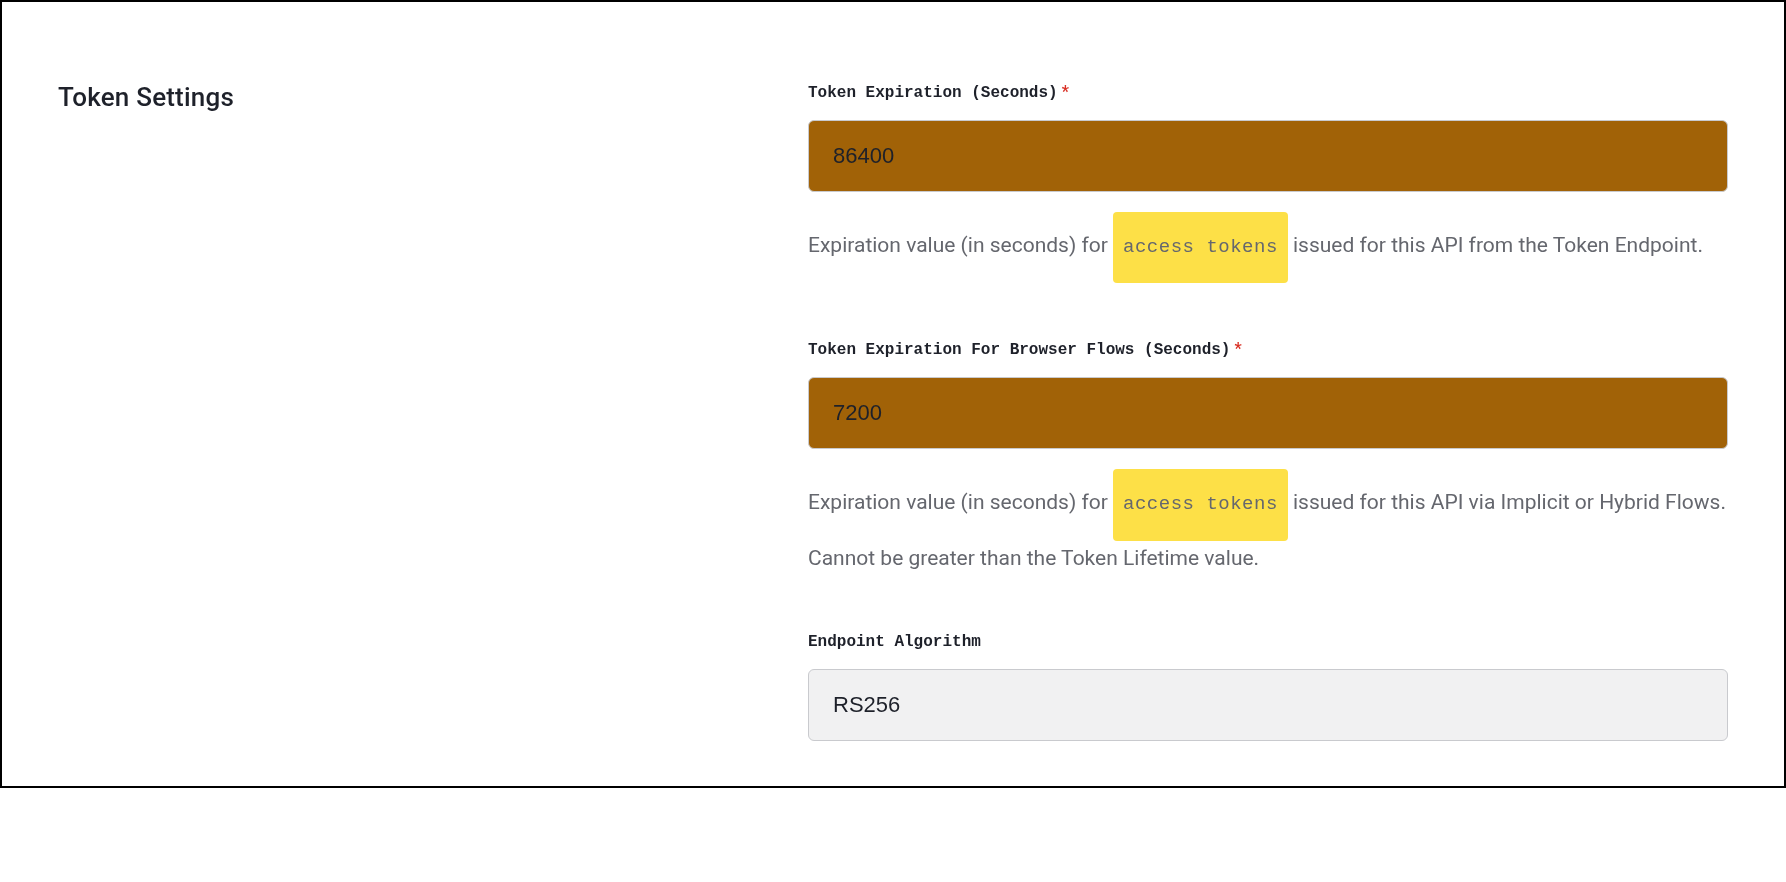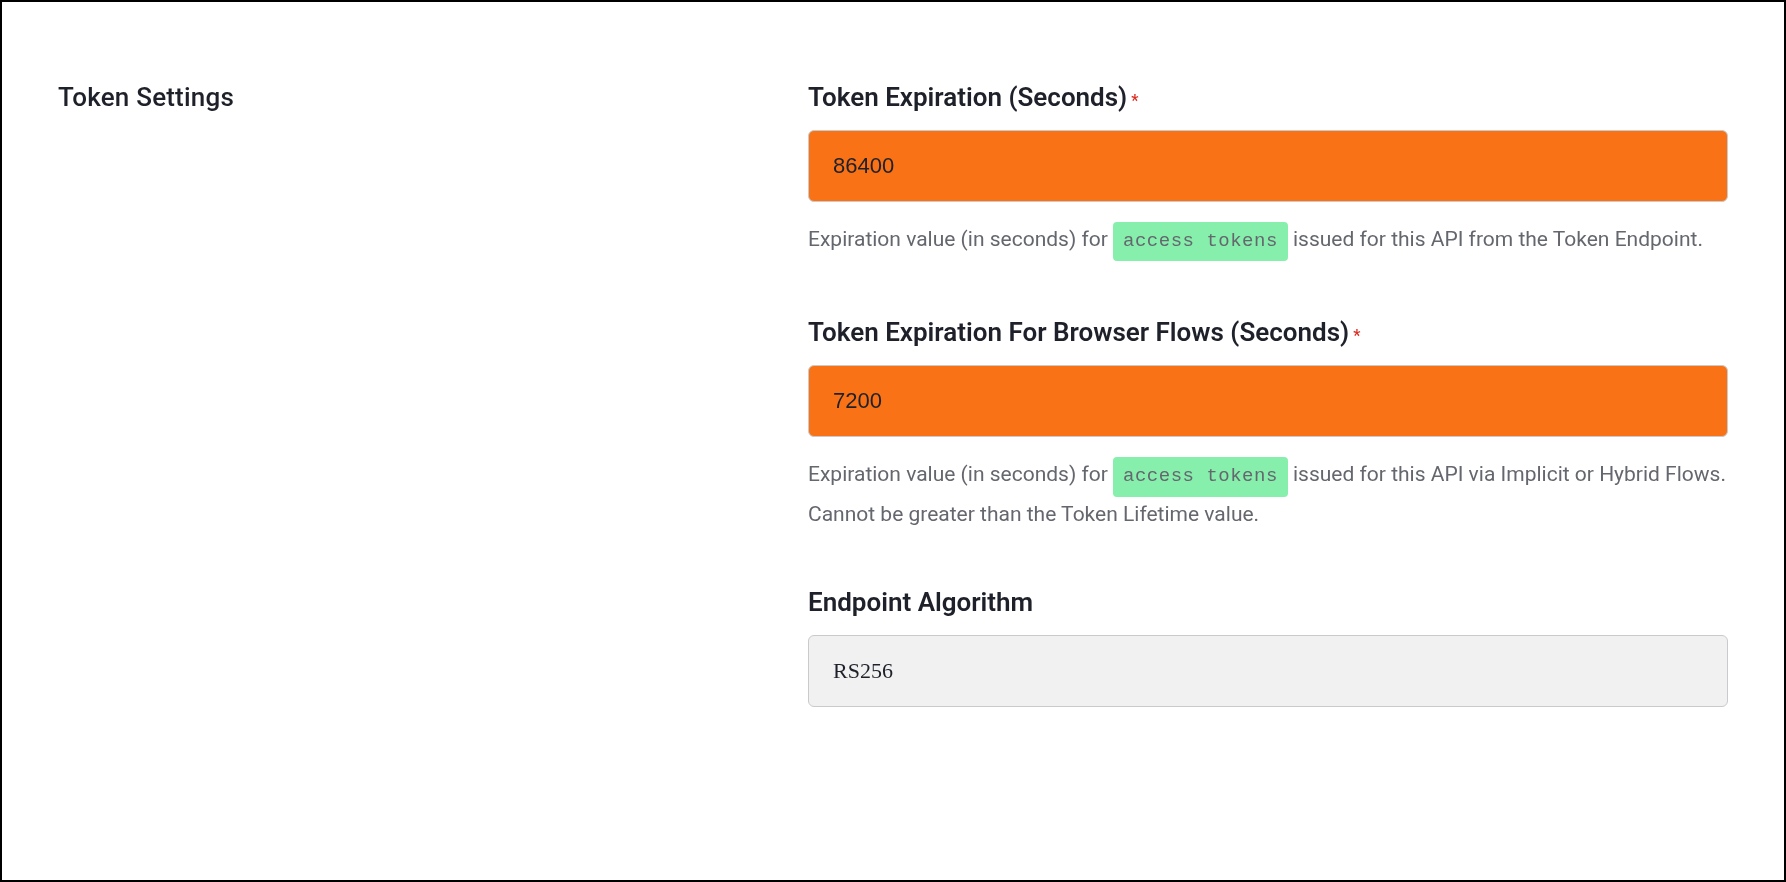--- a/index.html
+++ b/index.html
@@ -4,78 +4,78 @@
   <style>
     * { box-sizing: border-box; margin: 0; padding: 0; }
     body {
       font-family: -apple-system, BlinkMacSystemFont, "Segoe UI", Roboto, Helvetica, Arial, sans-serif;
       background: #fff;
       color: #1e212a;
     }
     .panel {
       border: 2px solid #000;
       width: 1786px;
-      height: 882px;
+      height: 788px;
       padding: 80px 56px 60px 56px;
       display: flex;
     }
     .left-col {
       flex: 0 0 750px;
       padding-right: 40px;
     }
     .right-col {
       flex: 1;
       max-width: 1000px;
     }
     .section-heading {
       font-size: 26px;
       font-weight: 500;
       color: #1e212a;
       letter-spacing: 0.2px;
     }
     .field-group { margin-bottom: 56px; }
     .field-label {
-      font-size: 26px;
+      font-size: 16px;
       font-weight: 600;
       color: #1e212a;
       display: inline-block;
       margin-bottom: 18px;
+      font-family: Liberation Mono, monospace;
     }
     .required-mark {
       color: #d93025;
       margin-left: 4px;
       font-weight: 600;
     }
     .text-input {
       width: 100%;
       height: 72px;
       border: 1px solid #c9cace;
       border-radius: 6px;
-      background: #f97316;
+      background: #a16207;
       font-size: 22px;
       color: #1e212a;
       padding: 0 24px;
       outline: none;
     }
     .text-input-disabled {
       background: #f1f1f2;
       color: #1e212a;
-      font-family: Liberation Serif, serif;
     }
     .help-text {
       margin-top: 20px;
       font-size: 21px;
       line-height: 1.65;
       color: #65676e;
     }
     .code-chip {
       display: inline-block;
-      background: #86efac;
+      background: #fde047;
       border-radius: 4px;
-      padding: 4px 10px;
+      padding: 20px 10px;
       font-family: "SFMono-Regular", Consolas, "Liberation Mono", Menlo, monospace;
       font-size: 19px;
       color: #65676e;
       vertical-align: baseline;
       letter-spacing: 0.5px;
     }
     .link {
       color: #4a5bcf;
       text-decoration: none;
     }

